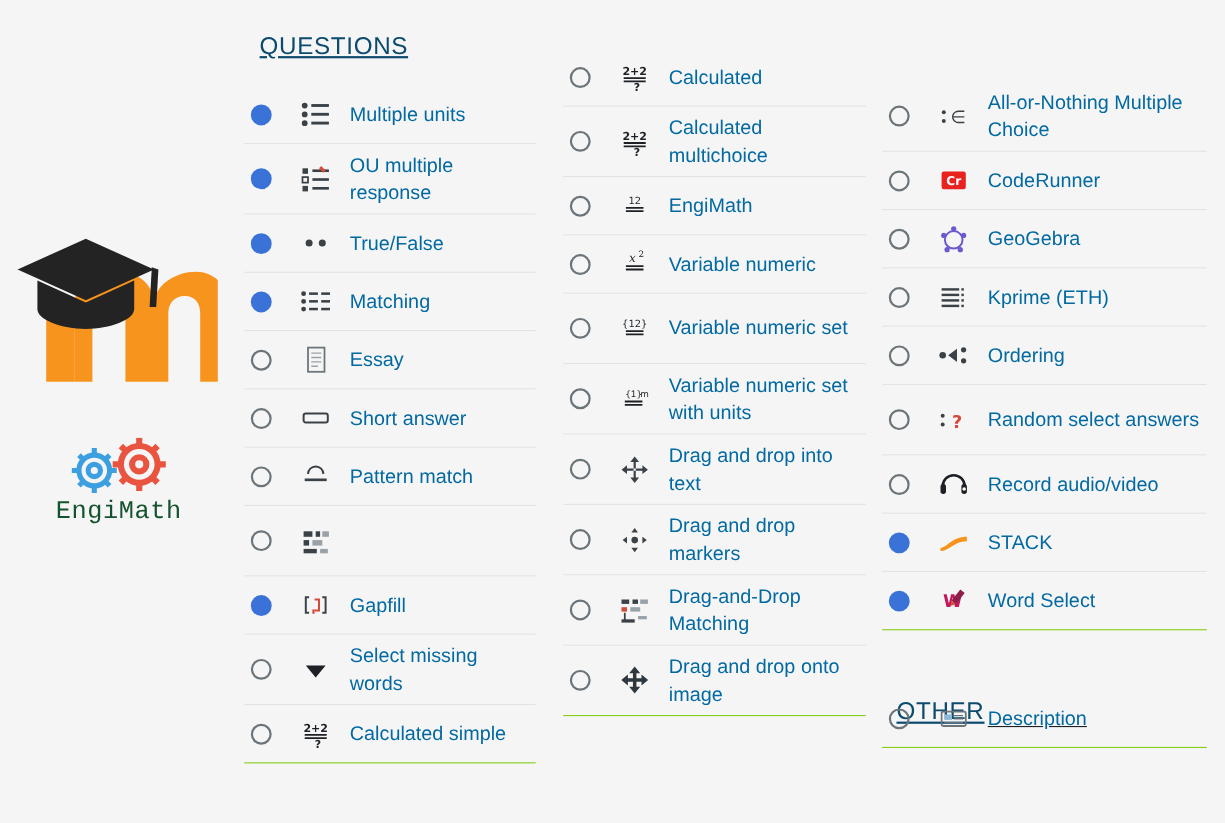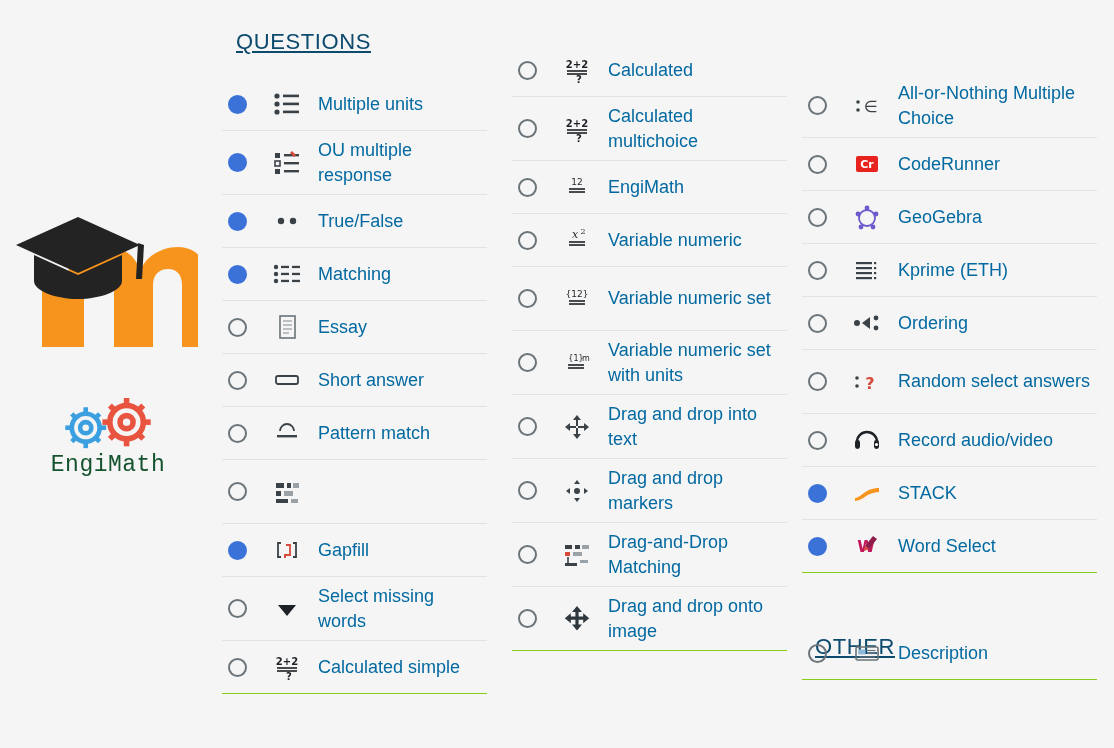--- a/index.html
+++ b/index.html
@@ -595,21 +595,21 @@
           <svg width="30" height="30" viewBox="0 0 30 30">
             <text x="14" y="21" text-anchor="middle" font-family="DejaVu Sans, sans-serif" font-size="16" font-weight="bold" fill="#c2185b">W</text>
             <path d="M21 5 l4 3 l-8 10 l-4 -3 z" fill="#8e1f4b"></path>
             <path d="M13 15 l4 3 l-5 2 z" fill="#d64a3a"></path>
           </svg>
         </span>
         <span class="q-label">Word Select</span>
       </div>
     </div>
 
-    <div class="other-rows" style="margin-top:54px;">
+    <div class="other-rows" style="margin-top:54px;text-decoration:underline;">
       <div class="row">
         <span class="radio"></span>
         <span class="q-icon">
           <svg width="30" height="30" viewBox="0 0 30 30">
             <rect x="4" y="9" width="22" height="13" rx="1.5" fill="none" stroke="#6b7479" stroke-width="1.6"></rect>
             <rect x="6.5" y="11.5" width="7" height="5" fill="#8fb8d8"></rect>
             <line x1="15" y1="12.5" x2="23.5" y2="12.5" stroke="#6b7479" stroke-width="1.2"></line>
             <line x1="15" y1="15.5" x2="23.5" y2="15.5" stroke="#6b7479" stroke-width="1.2"></line>
             <line x1="6.5" y1="19" x2="23.5" y2="19" stroke="#6b7479" stroke-width="1.2"></line>
           </svg>

